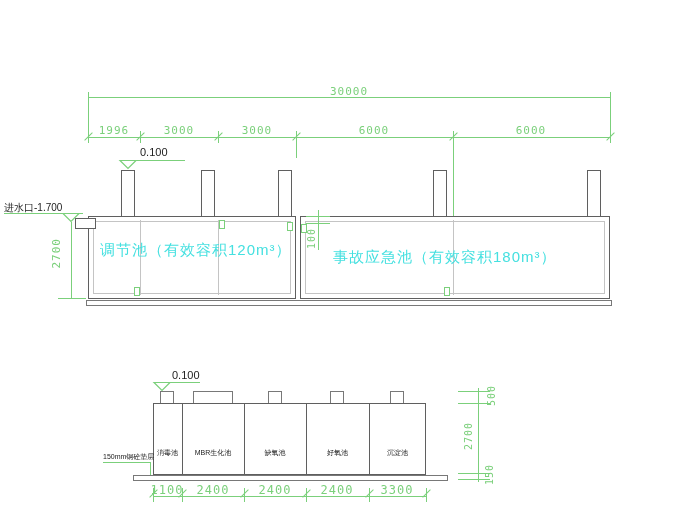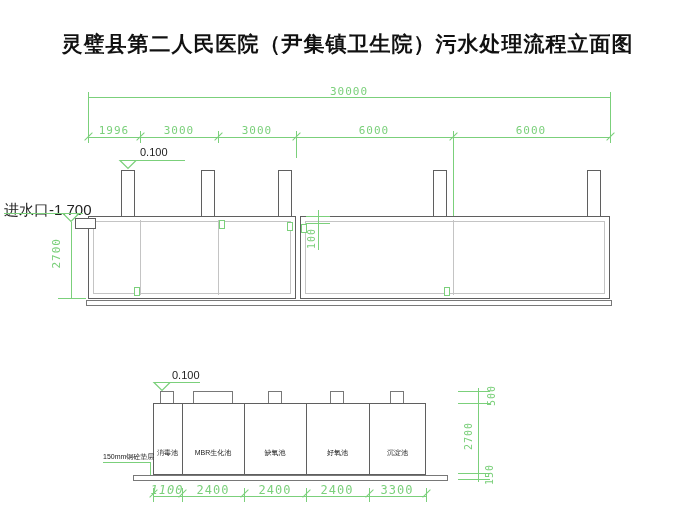--- a/index.html
+++ b/index.html
@@ -32,21 +32,20 @@
        border:1px solid var(--g);background:#fff;}
   .title{position:absolute;left:0;right:0;top:30px;text-align:center;color:#111;
          font:600 21px "Liberation Serif",serif;letter-spacing:1px;}
   svg.tri{position:absolute;overflow:visible;}
 </style>
 </head>
 <body>
 
 <div class="canvas">
 
-  <div class="title">灵璧县第二人民医院（尹集镇卫生院）污水处理流程立面图</div>
 
   <div class="hl" style="left:88px;top:97px;width:522px;"></div>
   <div class="vl" style="left:88px;top:92px;height:50px;"></div>
   <div class="vl" style="left:610px;top:92px;height:50px;"></div>
   <div class="dim" style="left:325px;top:85px;width:48px;">30000</div>
 
   <div class="hl" style="left:88px;top:137px;width:522px;"></div>
   <div class="tick" style="left:88px;top:131px;"></div>
   <div class="tick" style="left:140px;top:131px;"></div>
   <div class="tick" style="left:218px;top:131px;"></div>
@@ -73,36 +72,38 @@
   <div class="box" style="left:433px;top:170px;width:14px;height:47px;"></div>
   <div class="box" style="left:587px;top:170px;width:14px;height:47px;"></div>
 
   <div class="box" style="left:88px;top:216px;width:208px;height:83px;"></div>
   <div class="inner" style="left:93px;top:221px;width:198px;height:73px;"></div>
   <div class="glv" style="left:140px;top:220px;height:75px;"></div>
   <div class="glv" style="left:218px;top:220px;height:75px;"></div>
   <div class="gsq" style="left:219px;top:220px;"></div>
   <div class="gsq" style="left:287px;top:222px;"></div>
   <div class="gsq" style="left:134px;top:287px;"></div>
+  <div class="cyan" style="left:100px;top:241px;">调节池（有效容积120m³）</div>
 
   <div class="box" style="left:300px;top:216px;width:310px;height:83px;"></div>
   <div class="inner" style="left:305px;top:221px;width:300px;height:73px;"></div>
   <div class="glv" style="left:453px;top:220px;height:75px;"></div>
   <div class="gsq" style="left:301px;top:224px;"></div>
   <div class="gsq" style="left:444px;top:287px;"></div>
+  <div class="cyan" style="left:333px;top:248px;">事故应急池（有效容积180m³）</div>
 
   <div class="vl" style="left:318px;top:210px;height:40px;"></div>
   <div class="hl" style="left:306px;top:216px;width:24px;"></div>
   <div class="hl" style="left:306px;top:223px;width:24px;"></div>
   <div class="vtext" style="left:306px;top:228px;font-size:10px;">100</div>
 
   <div class="box thin" style="left:86px;top:300px;width:526px;height:6px;"></div>
 
   <div class="box" style="left:75px;top:218px;width:21px;height:11px;"></div>
-  <div class="blk" style="left:4px;top:201px;font-size:15px;">进水口-1.700</div>
+  <div class="blk" style="left:4px;top:201px;font-size:10px;">进水口-1.700</div>
   <div class="hl" style="left:4px;top:213px;width:79px;"></div>
   <svg class="tri" style="left:62px;top:213px;" width="18" height="9" viewBox="0 0 18 9">
     <path d="M1 0.5 L17 0.5 L9 8.5 Z" fill="none" stroke="#7bd07b" stroke-width="1.2"></path>
     </svg>
   <div class="vl" style="left:71px;top:222px;height:77px;"></div>
   <div class="hl" style="left:58px;top:298px;width:28px;"></div>
   <div class="vtext" style="left:50px;top:238px;">2700</div>
 
   <div class="blk" style="left:172px;top:369px;font-size:11px;">0.100</div>
   <div class="hl" style="left:154px;top:382px;width:46px;"></div>
@@ -132,21 +133,21 @@
   <div class="hl" style="left:103px;top:462px;width:47px;"></div>
   <div class="vl" style="left:150px;top:462px;height:13px;"></div>
 
   <div class="hl" style="left:153px;top:496px;width:273px;"></div>
   <div class="tick" style="left:153px;top:488px;height:14px;"></div>
   <div class="tick" style="left:182px;top:488px;height:14px;"></div>
   <div class="tick" style="left:244px;top:488px;height:14px;"></div>
   <div class="tick" style="left:306px;top:488px;height:14px;"></div>
   <div class="tick" style="left:369px;top:488px;height:14px;"></div>
   <div class="tick" style="left:426px;top:488px;height:14px;"></div>
-  <div class="dim dimb" style="left:150px;top:483px;width:34px;font-style:italic;">1100</div>
+  <div class="dim dimb" style="left:150px;top:483px;width:34px;">1100</div>
   <div class="dim dimb" style="left:195px;top:483px;width:36px;">2400</div>
   <div class="dim dimb" style="left:257px;top:483px;width:36px;">2400</div>
   <div class="dim dimb" style="left:319px;top:483px;width:36px;">2400</div>
   <div class="dim dimb" style="left:379px;top:483px;width:36px;">3300</div>
 
   <div class="vl" style="left:478px;top:388px;height:94px;"></div>
   <div class="hl" style="left:458px;top:391px;width:32px;"></div>
   <div class="hl" style="left:458px;top:403px;width:32px;"></div>
   <div class="hl" style="left:458px;top:473px;width:32px;"></div>
   <div class="hl" style="left:458px;top:479px;width:32px;"></div>

